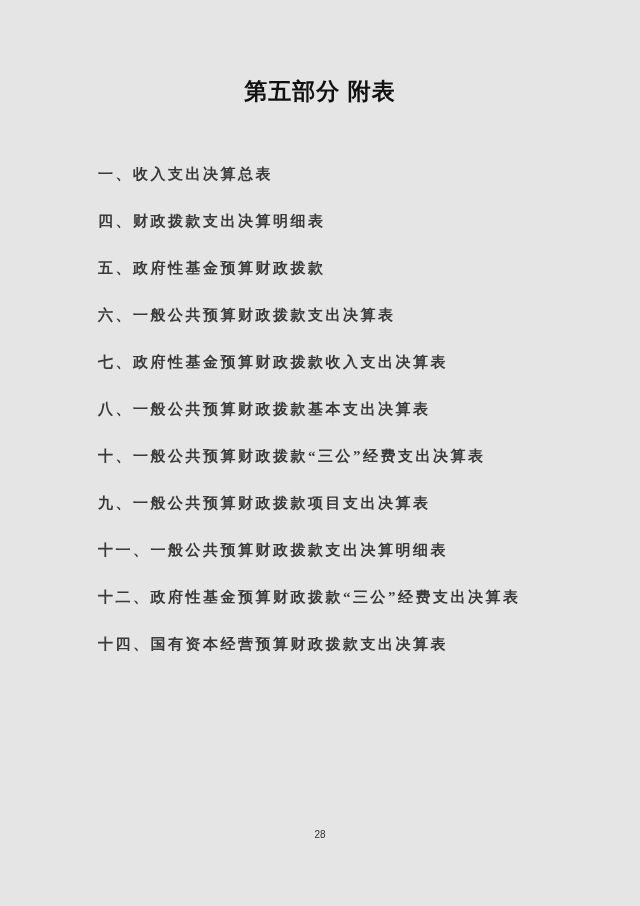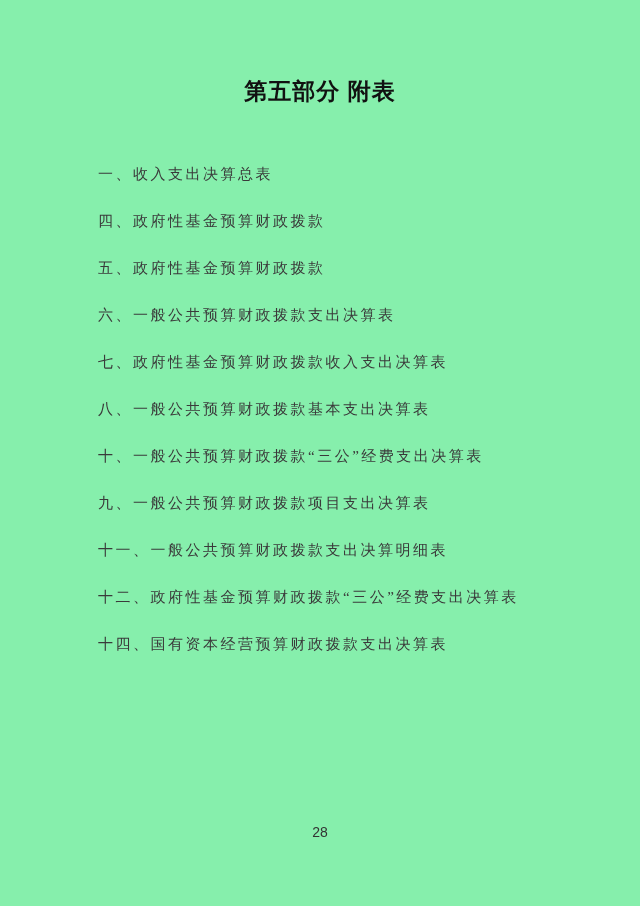--- a/index.html
+++ b/index.html
@@ -4,69 +4,70 @@
 <style>
   html, body {
     margin: 0;
     padding: 0;
     background: #ffffff;
   }
   .page {
     position: relative;
     width: 640px;
     height: 906px;
-    background: #86efac;
+    background: #e5e5e5;
     overflow: hidden;
     font-family: "Liberation Serif", "DejaVu Serif", serif;
   }
   .doc-title {
     padding-top: 79px;
     margin: 0;
     text-align: center;
     font-family: "Liberation Sans", "DejaVu Sans", sans-serif;
     font-weight: bold;
     font-size: 23px;
     line-height: 24px;
     letter-spacing: 1px;
     color: #111111;
   }
   .toc-list {
     margin: 48px 16px 0 98px;
     padding: 0;
     list-style: none;
+    font-weight: bold;
   }
   .toc-list li {
     font-size: 15px;
     line-height: 47px;
     height: 47px;
     letter-spacing: 2.5px;
     color: #3a3a3a;
     white-space: nowrap;
   }
   .page-number {
     position: absolute;
     left: 0;
     bottom: 66px;
     width: 100%;
     text-align: center;
     font-family: "Liberation Sans", "DejaVu Sans", sans-serif;
-    font-size: 14px;
+    font-size: 10px;
     color: #333333;
   }
 </style>
 </head>
 <body>
 
 <div class="page">
 
   <h1 class="doc-title">第五部分 附表</h1>
 
   <ul class="toc-list">
     <li>一、收入支出决算总表</li>
-    <li>四、政府性基金预算财政拨款</li>
+    <li>四、财政拨款支出决算明细表</li>
     <li>五、政府性基金预算财政拨款</li>
     <li>六、一般公共预算财政拨款支出决算表</li>
     <li>七、政府性基金预算财政拨款收入支出决算表</li>
     <li>八、一般公共预算财政拨款基本支出决算表</li>
     <li>十、一般公共预算财政拨款“三公”经费支出决算表</li>
     <li>九、一般公共预算财政拨款项目支出决算表</li>
     <li>十一、一般公共预算财政拨款支出决算明细表</li>
     <li>十二、政府性基金预算财政拨款“三公”经费支出决算表</li>
     <li>十四、国有资本经营预算财政拨款支出决算表</li>
   </ul>

